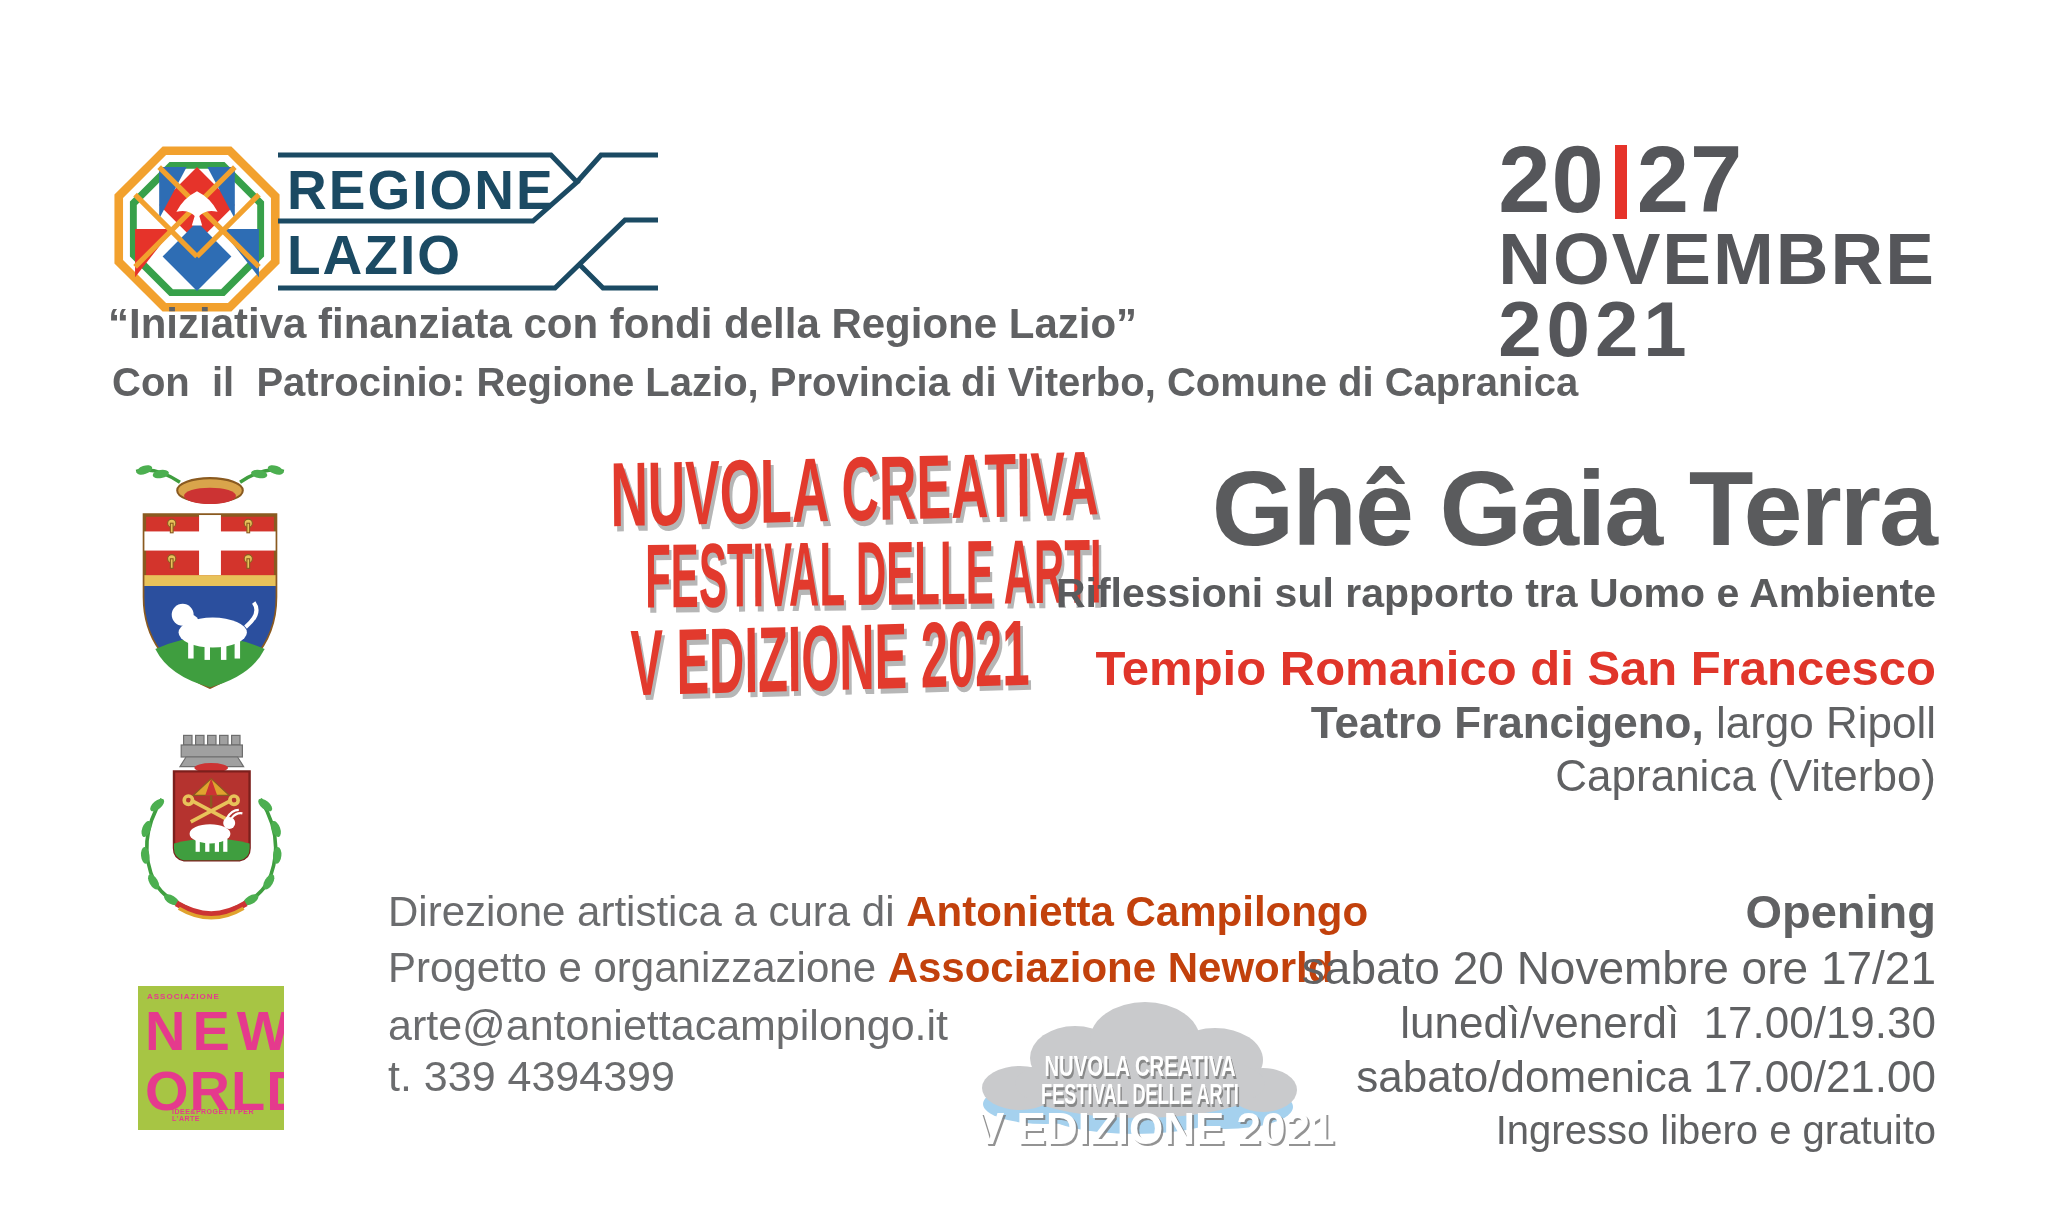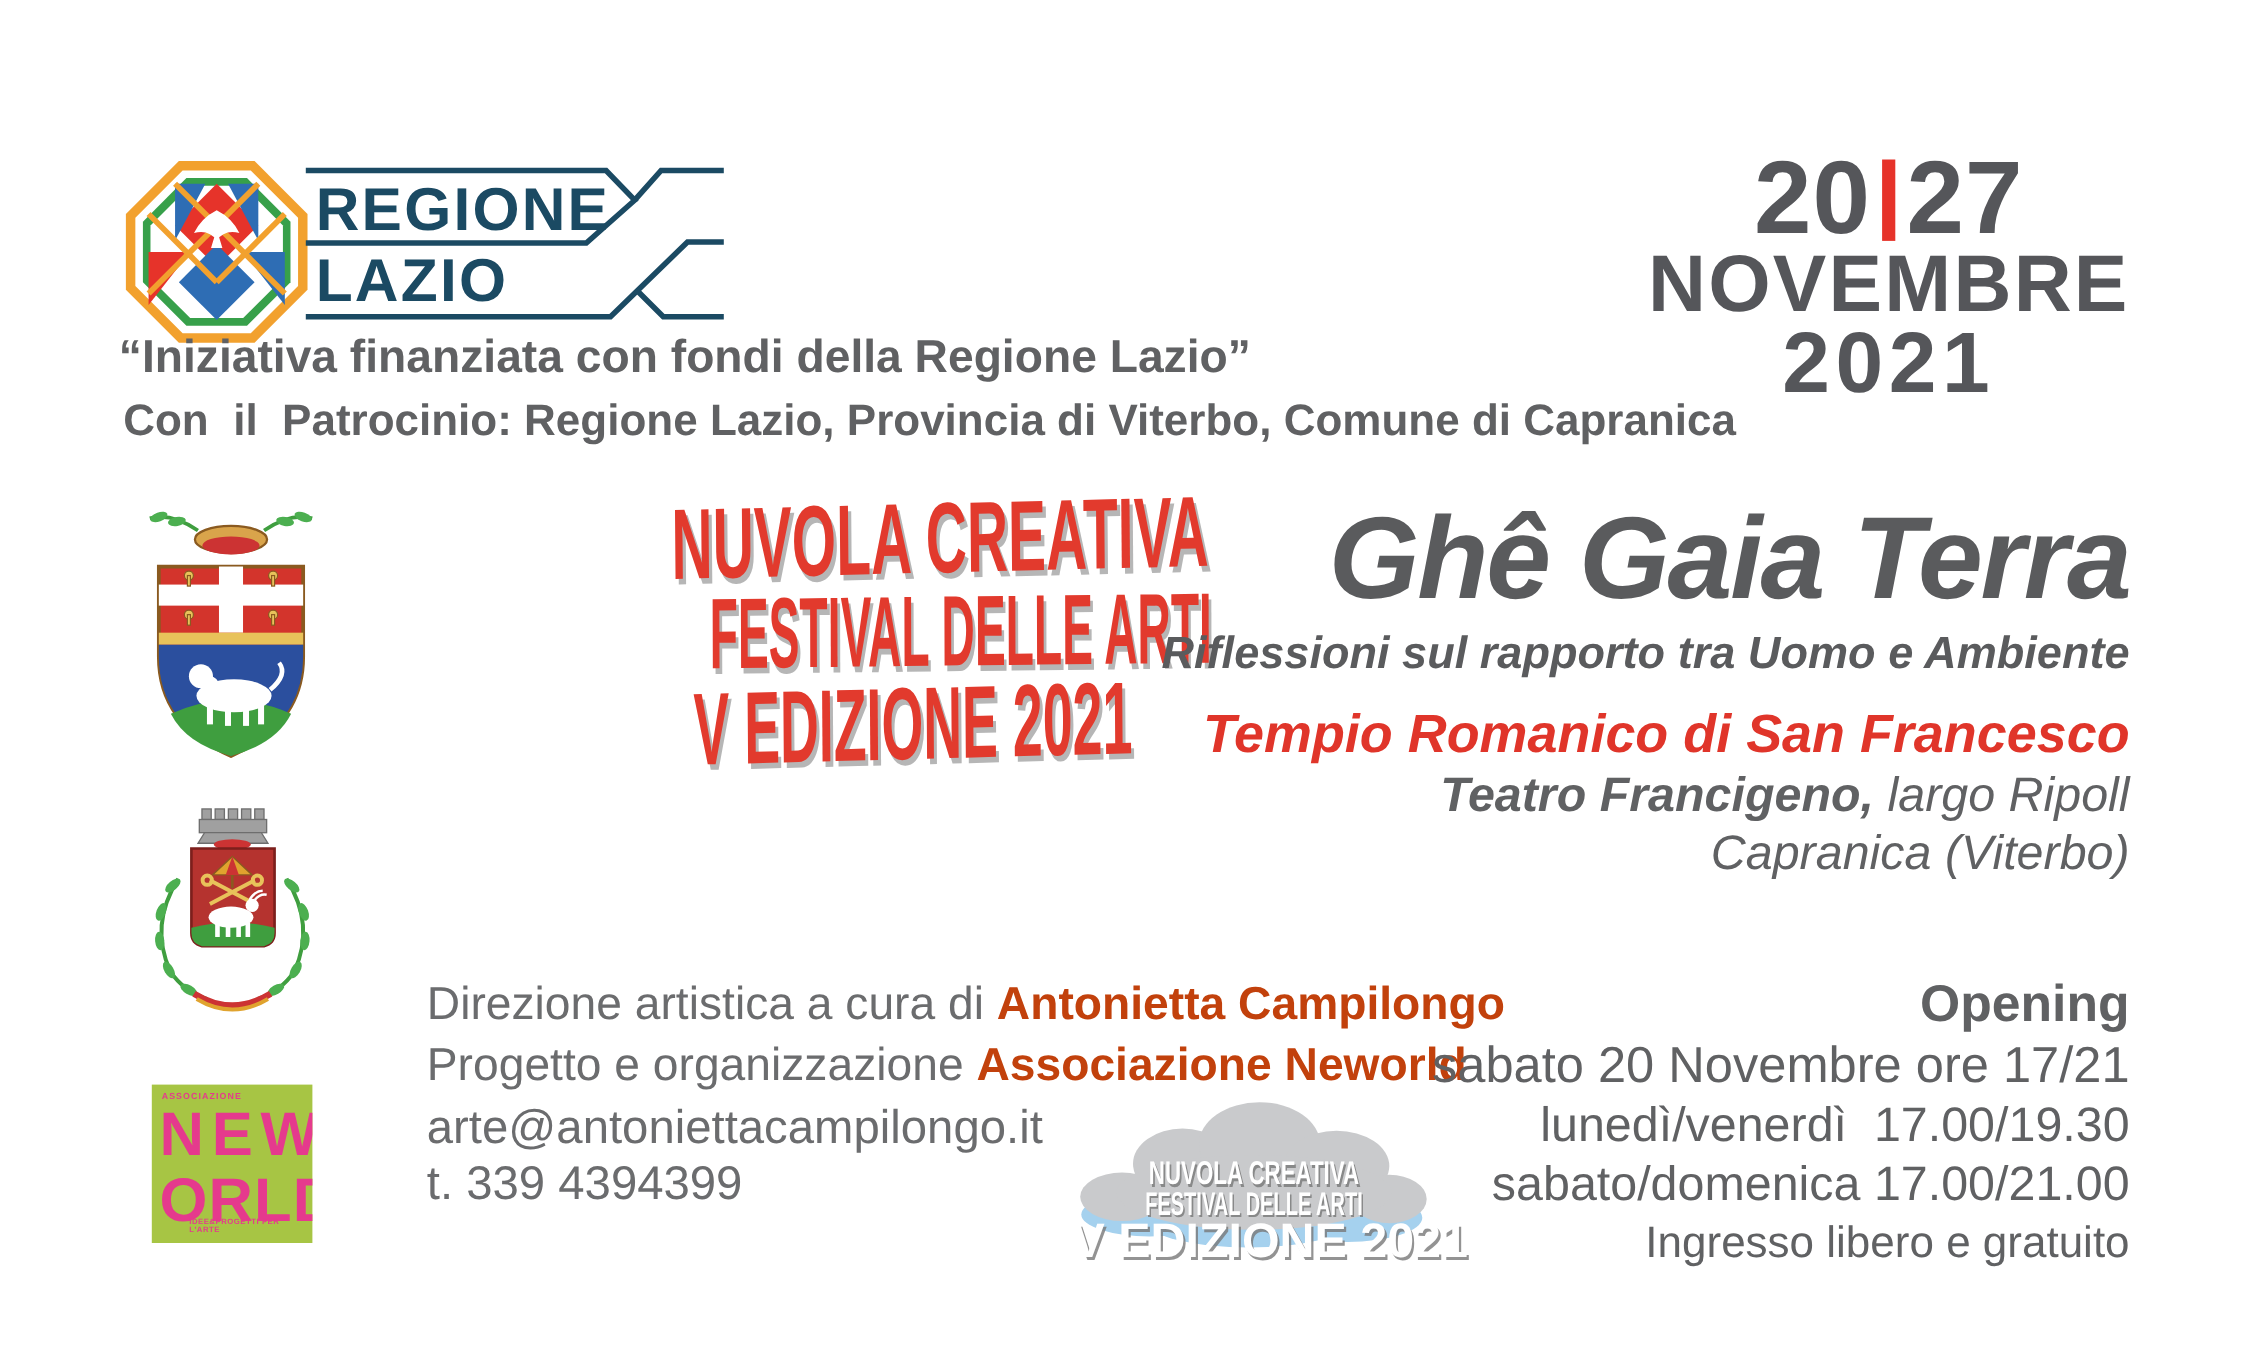--- a/index.html
+++ b/index.html
@@ -13,35 +13,35 @@
   
   .lazio-emblem{left:103px;top:143px;width:188px;height:172px;}
   .lazio-mark{left:270px;top:140px;width:420px;height:180px;}
   .lazio-word{color:#1b4a63;font-weight:bold;letter-spacing:2px;line-height:1;}
   .lazio-word.reg{left:287px;top:163px;font-size:55px;}
   .lazio-word.laz{left:287px;top:228px;font-size:55px;}
   .funding-note{left:108px;top:300px;font-size:42px;font-weight:bold;color:#606163;}
   .patronage{left:112px;top:360px;font-size:40px;font-weight:bold;color:#606163;}
 
   
-  .dates{right:112px;top:138px;text-align:center;color:#55565a;font-weight:bold;}
+  .dates{right:112px;top:138px;text-align:left;color:#55565a;font-weight:bold;}
   .dates-days{font-size:94px;line-height:84px;letter-spacing:1px;}
   .dates-divider{display:inline-block;width:12px;height:74px;background:#e6332a;margin:0 10px;transform:translateY(7px);}
   .dates-month{font-size:73px;line-height:66px;letter-spacing:2px;margin-top:4px;}
   .dates-year{font-size:78px;line-height:70px;letter-spacing:5px;margin-top:2px;}
 
   
   .fest-title{left:545px;top:436px;width:500px;text-align:center;color:#e23a2d;font-weight:bold;}
   .fest-line{display:block;white-space:nowrap;text-shadow:4px 4px 0 rgba(110,110,110,0.5);}
   .fest-line.l1{font-size:70px;transform:scale(0.74,1.30) rotate(-0.8deg);transform-origin:50% 0;line-height:84px;}
   .fest-line.l2{font-size:70px;transform:scale(0.60,1.30) rotate(-0.3deg);transform-origin:50% 0;line-height:84px;}
   .fest-line.l3{font-size:74px;transform:scale(0.66,1.26) rotate(-0.8deg);transform-origin:50% 0;line-height:88px;}
 
   
-  .event-right{right:112px;top:452px;width:980px;text-align:right;font-style:italic;}
+  .event-right{right:112px;top:452px;width:980px;text-align:right;}
   .event-title{font-size:106px;font-weight:bold;color:#5a5b5d;line-height:112px;letter-spacing:-2px;}
   .event-subtitle{font-size:41px;font-weight:bold;color:#5a5b5d;line-height:50px;margin-top:4px;}
   .venue{font-size:49px;font-weight:bold;color:#e0352a;line-height:56px;margin-top:22px;}
   .addr{font-size:44px;line-height:53px;color:#606163;}
   .addr .b{font-weight:bold;}
 
   
   .credits{left:388px;top:884px;font-size:42px;line-height:56px;color:#6b6c6e;}
   .credits .b{font-weight:bold;color:#c2410c;}
   .contacts{left:388px;top:1000px;font-size:43px;line-height:51px;color:#6b6c6e;}

